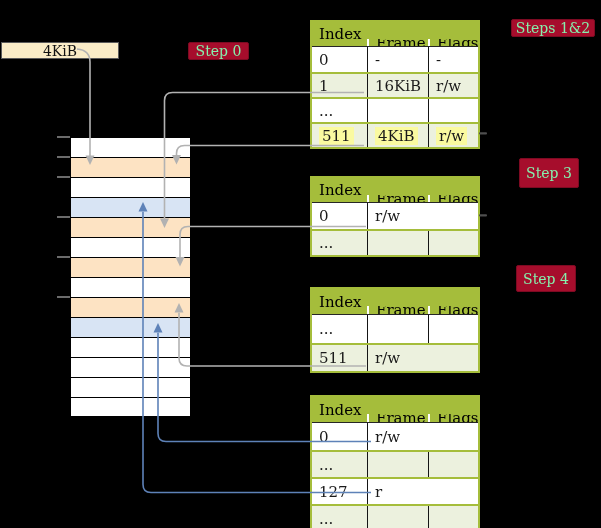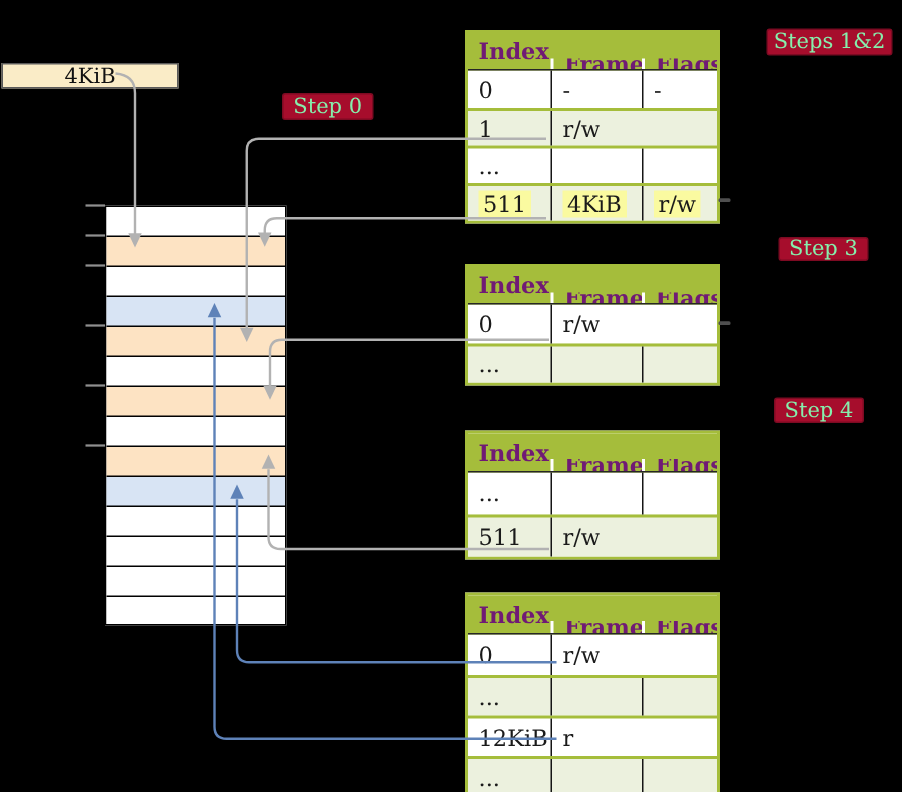--- a/index.html
+++ b/index.html
@@ -26,21 +26,21 @@
   .mrow.peach{background:var(--peach);}
   .mrow.blue{background:var(--blue_row);}
 
   
   .ptable{position:absolute;width:170px;box-sizing:border-box;
     border:2px solid var(--header_green);background:#fff;font-size:15px;}
   .prow{display:grid;grid-template-columns:55px 61px 1fr;box-sizing:border-box;}
   .pcell{display:flex;align-items:center;padding-left:7px;box-sizing:border-box;
     overflow:hidden;white-space:nowrap;color:#1a1a1a;}
   .phead{background:var(--header_green);border-bottom:1px solid #262626;}
-  .phead .pcell{color:#701a75;font-weight:bold;}
+  .phead .pcell{color:#000000;font-weight:normal;}
   .phead .pcell + .pcell{border-left:2px solid #fff;margin-top:17px;}
   .pbody .pcell + .pcell{border-left:1px solid #151515;}
   .pbody + .pbody{border-top:2px solid var(--header_green);}
   .pbody.shaded{background:var(--row_green);}
   .hl{background:var(--highlight_yellow);padding:0 3px;}
   .t1{left:310px;top:20px;}  .t1 .phead{height:25px;} .t1 .pbody{height:25px;}
   .t2{left:310px;top:176px;} .t2 .phead{height:25px;} .t2 .pbody{height:26px;}
   .t3{left:310px;top:287px;} .t3 .phead{height:26px;} .t3 .pbody{height:28px;}
   .t4{left:310px;top:395px;} .t4 .phead{height:26px;} .t4 .pbody{height:27px;}
 
@@ -57,24 +57,24 @@
 </style>
 </head>
 <body>
 
 <div id="canvas">
 
   <div class="frame-box">
     <span>4KiB</span>
   </div>
 
-  <div class="steplabel" style="left:188px;top:42px;width:61px;height:18px;margin-top:20px;">Step 0</div>
+  <div class="steplabel" style="left:188px;top:42px;width:61px;height:18px;">Step 0</div>
   <div class="steplabel" style="left:511px;top:19px;width:84px;height:18px;">Steps 1&amp;2</div>
-  <div class="steplabel" style="left:519px;top:158px;width:60px;height:16px;">Step 3</div>
-  <div class="steplabel" style="left:516px;top:265px;width:60px;height:17px;">Step 4</div>
+  <div class="steplabel" style="left:519px;top:158px;width:60px;height:30px;">Step 3</div>
+  <div class="steplabel" style="left:516px;top:265px;width:60px;height:27px;">Step 4</div>
 
   <div class="stack">
       <div class="mrow white"></div>
       <div class="mrow peach"></div>
       <div class="mrow white"></div>
       <div class="mrow blue"></div>
       <div class="mrow peach"></div>
       <div class="mrow white"></div>
       <div class="mrow peach"></div>
       <div class="mrow white"></div>
@@ -92,20 +92,21 @@
         <div class="pcell">Frame</div>
         <div class="pcell">Flags</div>
       </div>
       <div class="prow pbody">
         <div class="pcell">0</div>
         <div class="pcell">-</div>
         <div class="pcell">-</div>
       </div>
       <div class="prow pbody shaded">
         <div class="pcell">1</div>
+        <div class="pcell">16KiB</div>
         <div class="pcell">r/w</div>
       </div>
       <div class="prow pbody">
         <div class="pcell">...</div>
         <div class="pcell"></div>
         <div class="pcell"></div>
       </div>
       <div class="prow pbody shaded">
         <div class="pcell">
           <span class="hl">511</span>
@@ -159,21 +160,21 @@
       <div class="prow pbody">
         <div class="pcell">0</div>
         <div class="pcell">r/w</div>
       </div>
       <div class="prow pbody shaded">
         <div class="pcell">...</div>
         <div class="pcell"></div>
         <div class="pcell"></div>
       </div>
       <div class="prow pbody">
-        <div class="pcell">12KiB</div>
+        <div class="pcell">127</div>
         <div class="pcell">r</div>
       </div>
       <div class="prow pbody shaded">
         <div class="pcell">...</div>
         <div class="pcell"></div>
         <div class="pcell"></div>
       </div>
     </div>
 
   <svg class="overlay" viewBox="0 0 601 528">

